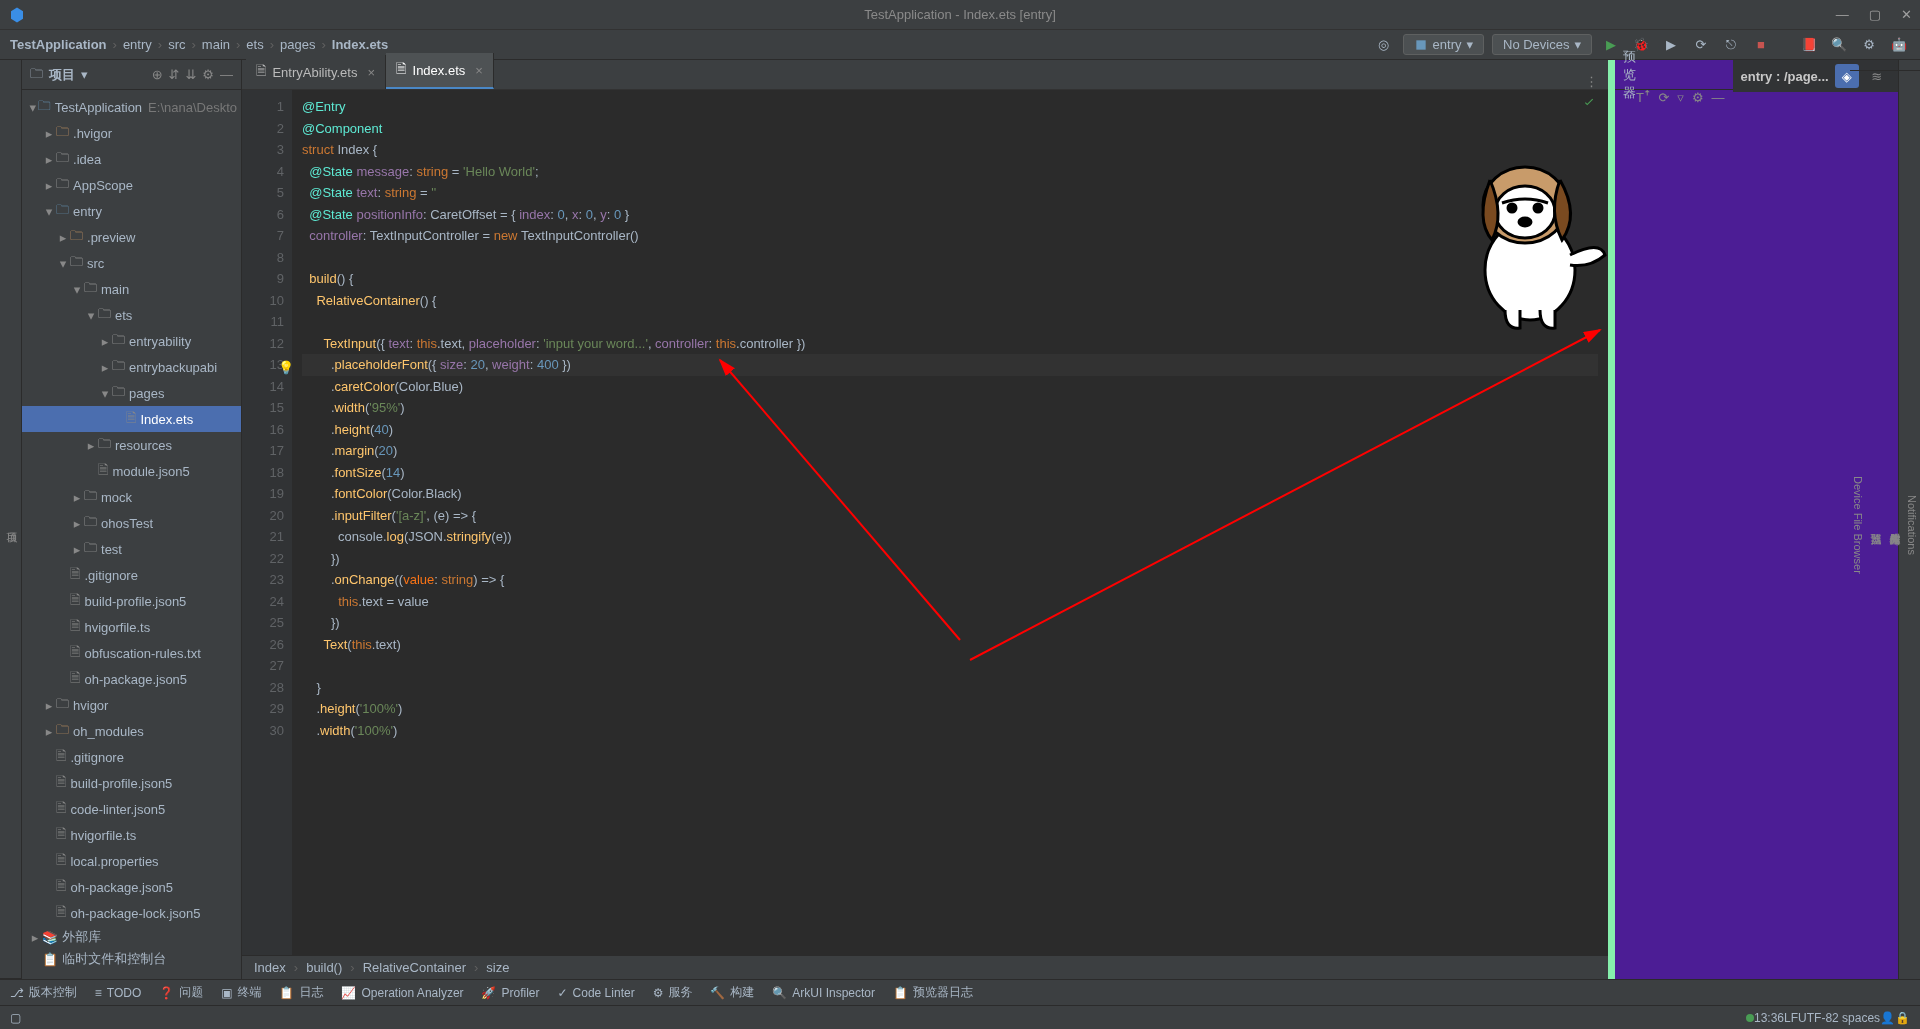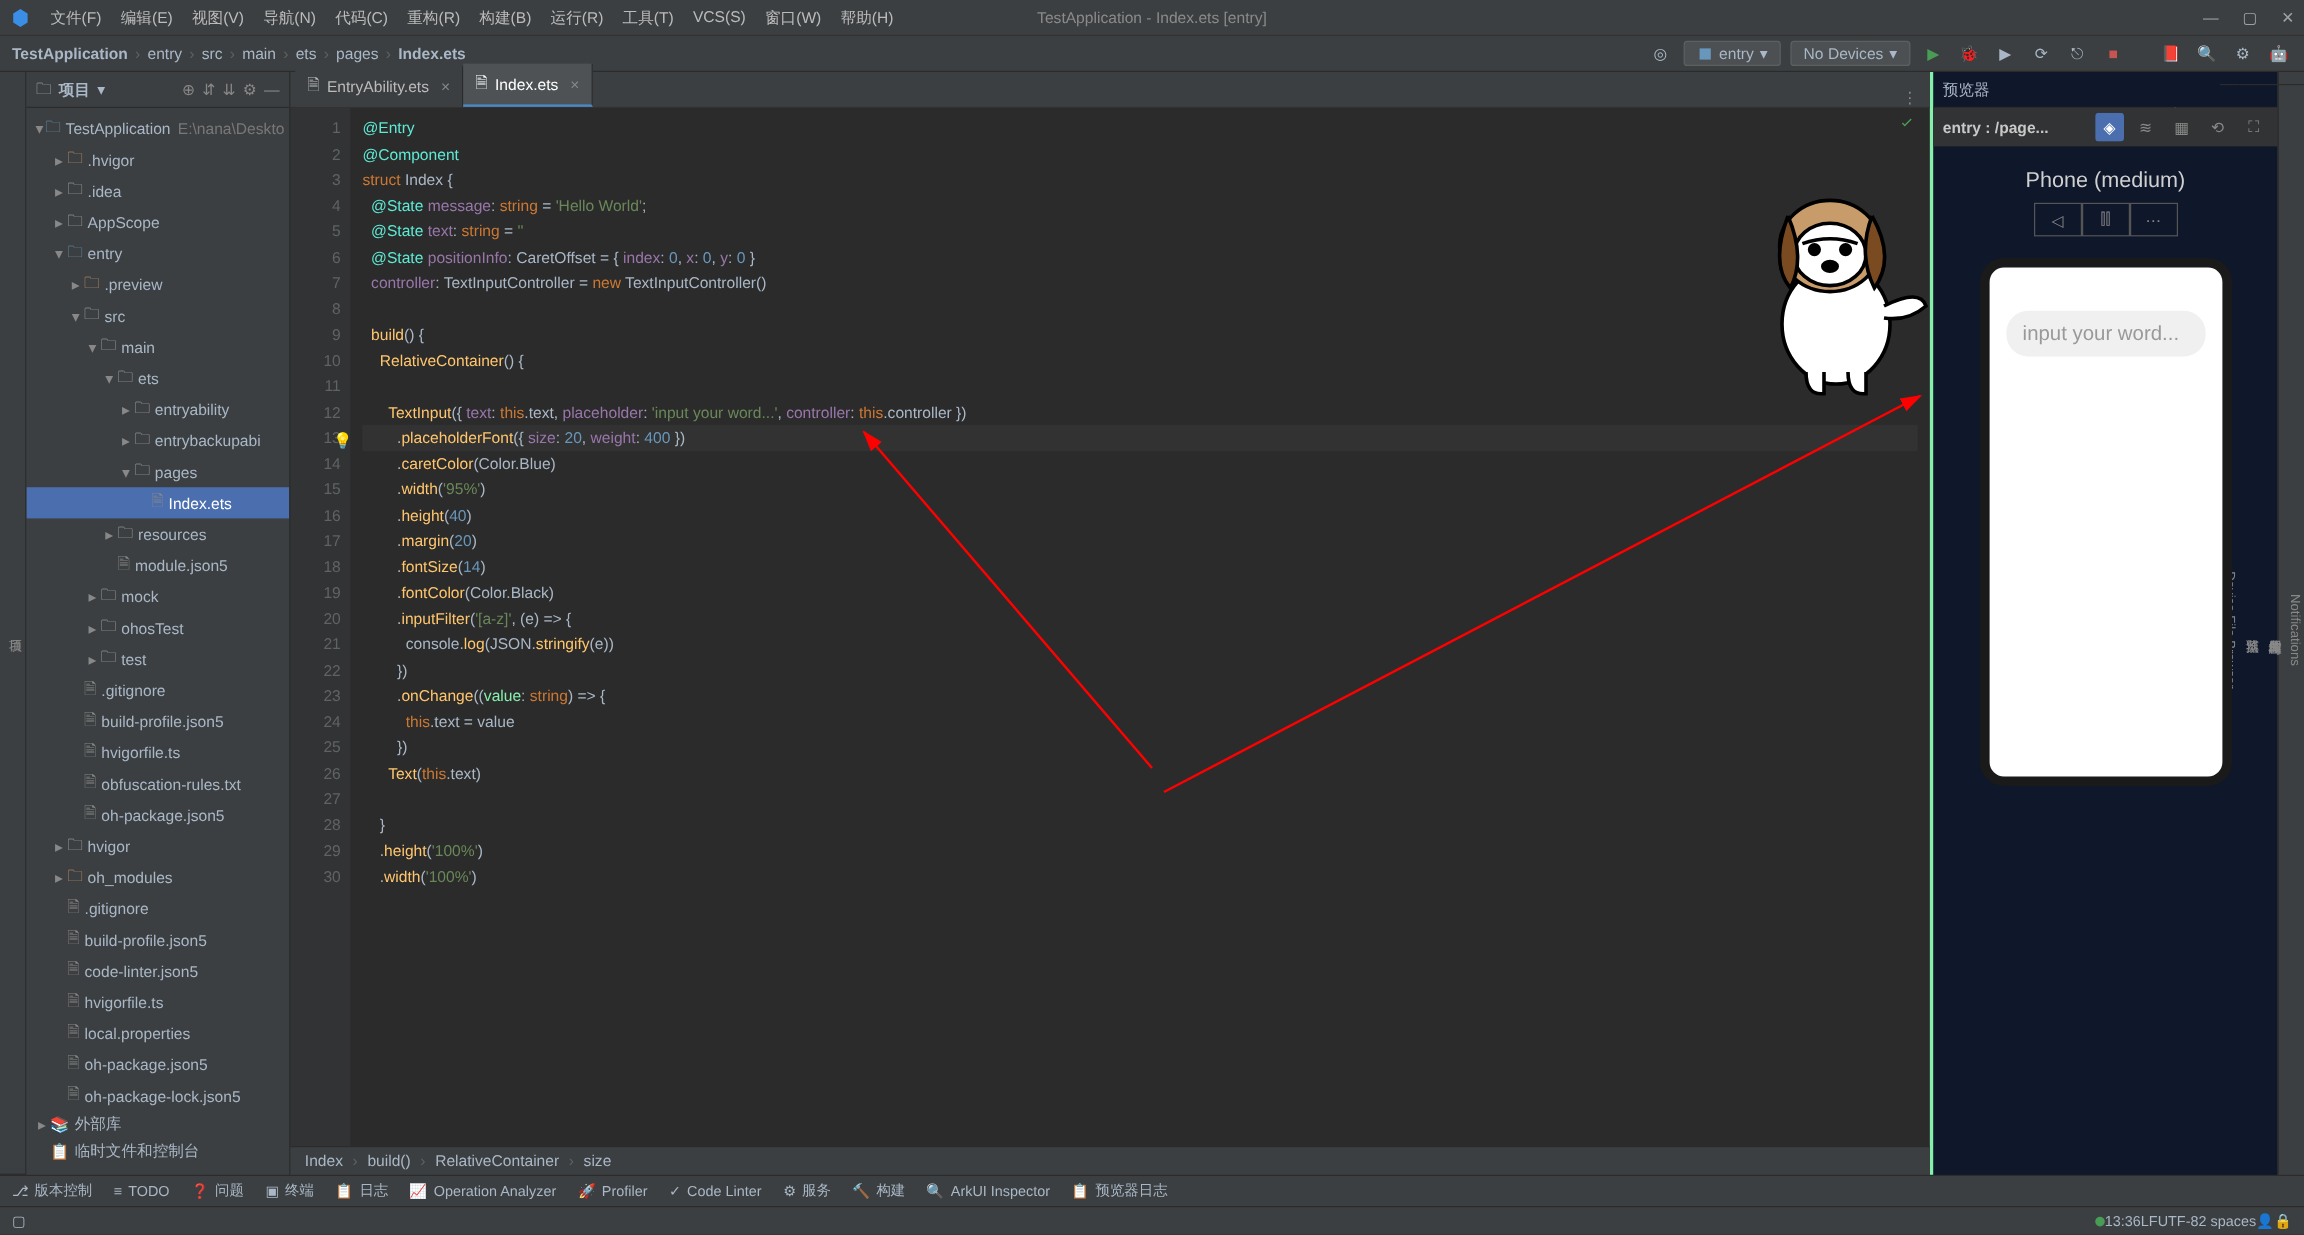--- a/index.html
+++ b/index.html
@@ -51,27 +51,27 @@
 .gutter { width:50px; background:#313335; text-align:right; padding:6px 8px 6px 0; color:#606366; font-family:Consolas,monospace; font-size:13px; line-height:21.5px; user-select:none; }
 .codelines { flex:1; padding:6px 10px; font-family:Consolas,monospace; font-size:13px; line-height:21.5px; white-space:pre; overflow:auto; position:relative; }
 .codelines .line.current { background:#323232; }
 .c-at { color:#5eead4; }
 .c-kw { color:#cc7832; }
 .c-type { color:#a9b7c6; }
 .c-fn { color:#ffc66d; }
 .c-str { color:#6a8759; }
 .c-num { color:#6897bb; }
 .c-prop { color:#9876aa; }
-.c-param { color:#86efac; }
+.c-param { color:#f97316; }
 .bulb { position:absolute; left:36px; top:270px; color:#ffc66d; }
 .codestatus { position:absolute; top:6px; right:12px; }
 .codestatus svg { width:14px; height:14px; }
 .breadcrumb2 { height:24px; background:#3c3f41; border-top:1px solid #2b2b2b; display:flex; align-items:center; padding:0 12px; gap:8px; color:#a9b7c6; }
 .breadcrumb2 .sep { color:#606060; }
-.previewer { width:290px; background:#0f172a; border-left:3px solid #86efac; display:flex; flex-direction:column; }
+.previewer { width:290px; background:#4c1d95; border-left:7px solid #86efac; display:flex; flex-direction:row; }
 .previewer .header { height:30px; display:flex; align-items:center; padding:0 8px; border-bottom:1px solid #2b2b2b; }
 .previewer .header .icons { margin-left:auto; display:flex; gap:8px; color:#888;margin-top:45px; }
 .previewer .routerow { height:32px; background:#313335; display:flex; align-items:center; padding:0 8px; gap:6px; }
 .previewer .routerow .route { font-weight:bold; color:#c8c8c8; flex:1; overflow:hidden; text-overflow:ellipsis; white-space:nowrap; }
 .previewer .routerow .rb { width:24px; height:24px; display:flex; align-items:center; justify-content:center; color:#888; border:1px solid transparent; }
 .previewer .routerow .rb.active { background:#4b6eaf; color:#fff; border-radius:3px; }
 .previewer .preview-title { text-align:center; padding:18px 0 8px; color:#d0d0d0; font-size:18px; }
 .previewer .preview-nav { display:flex; justify-content:center; gap:0; margin-bottom:10px; }
 .previewer .preview-nav .pn { width:40px; height:28px; border:1px solid #555; display:flex; align-items:center; justify-content:center; color:#888; }
 .phone { width:210px; height:440px; margin:8px auto; background:#fff; border-radius:20px; border:8px solid #1a1a1a; position:relative; overflow:hidden; }
@@ -87,34 +87,20 @@
 .mascot { position:absolute; right:290px; top:140px; width:200px; height:200px; pointer-events:none; z-index:50; }
 .arrow-line { position:absolute; pointer-events:none; z-index:40; }
 </style>
 </head>
 <body>
 
 <div class="titlebar">
   <svg class="logo" viewBox="0 0 24 24">
       <path fill="#3a8ee6" d="M12 2 L20 7 L20 17 L12 22 L4 17 L4 7 Z"></path>
     </svg>
-  <div class="menus" id="menus">
-      <span>文件(F)</span>
-      <span>编辑(E)</span>
-      <span>视图(V)</span>
-      <span>导航(N)</span>
-      <span>代码(C)</span>
-      <span>重构(R)</span>
-      <span>构建(B)</span>
-      <span>运行(R)</span>
-      <span>工具(T)</span>
-      <span>VCS(S)</span>
-      <span>窗口(W)</span>
-      <span>帮助(H)</span>
-    </div>
   <div class="center-title">TestApplication - Index.ets [entry]</div>
   <div class="winbtns">
     <span>—</span>
     <span>▢</span>
     <span>✕</span>
   </div>
 </div>
 
 <div class="navbar">
   <div class="breadcrumb" id="breadcrumb">

